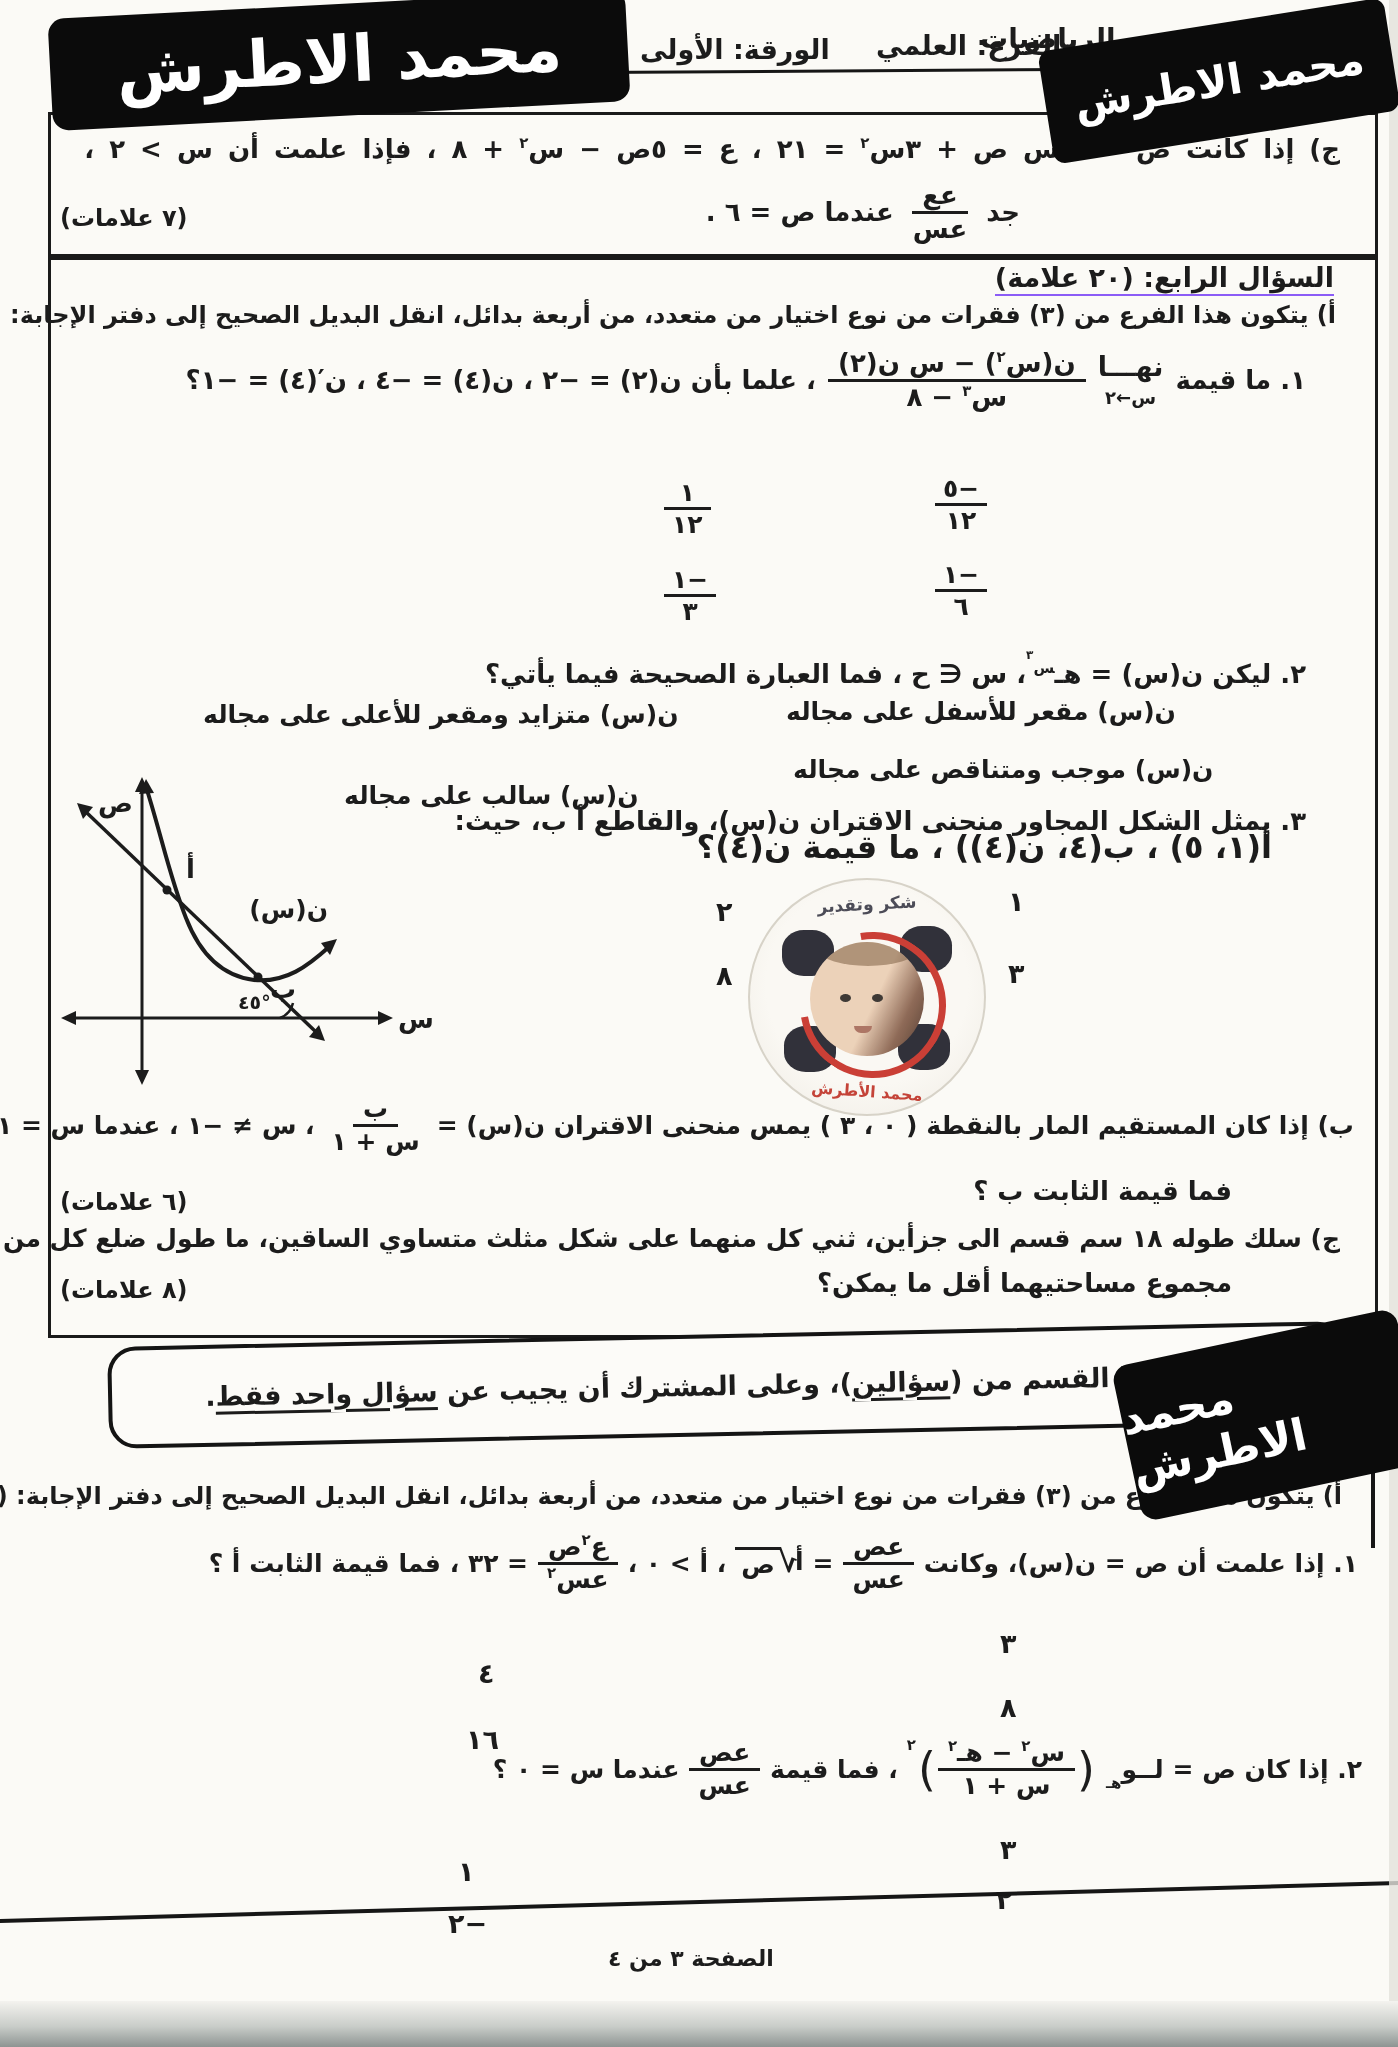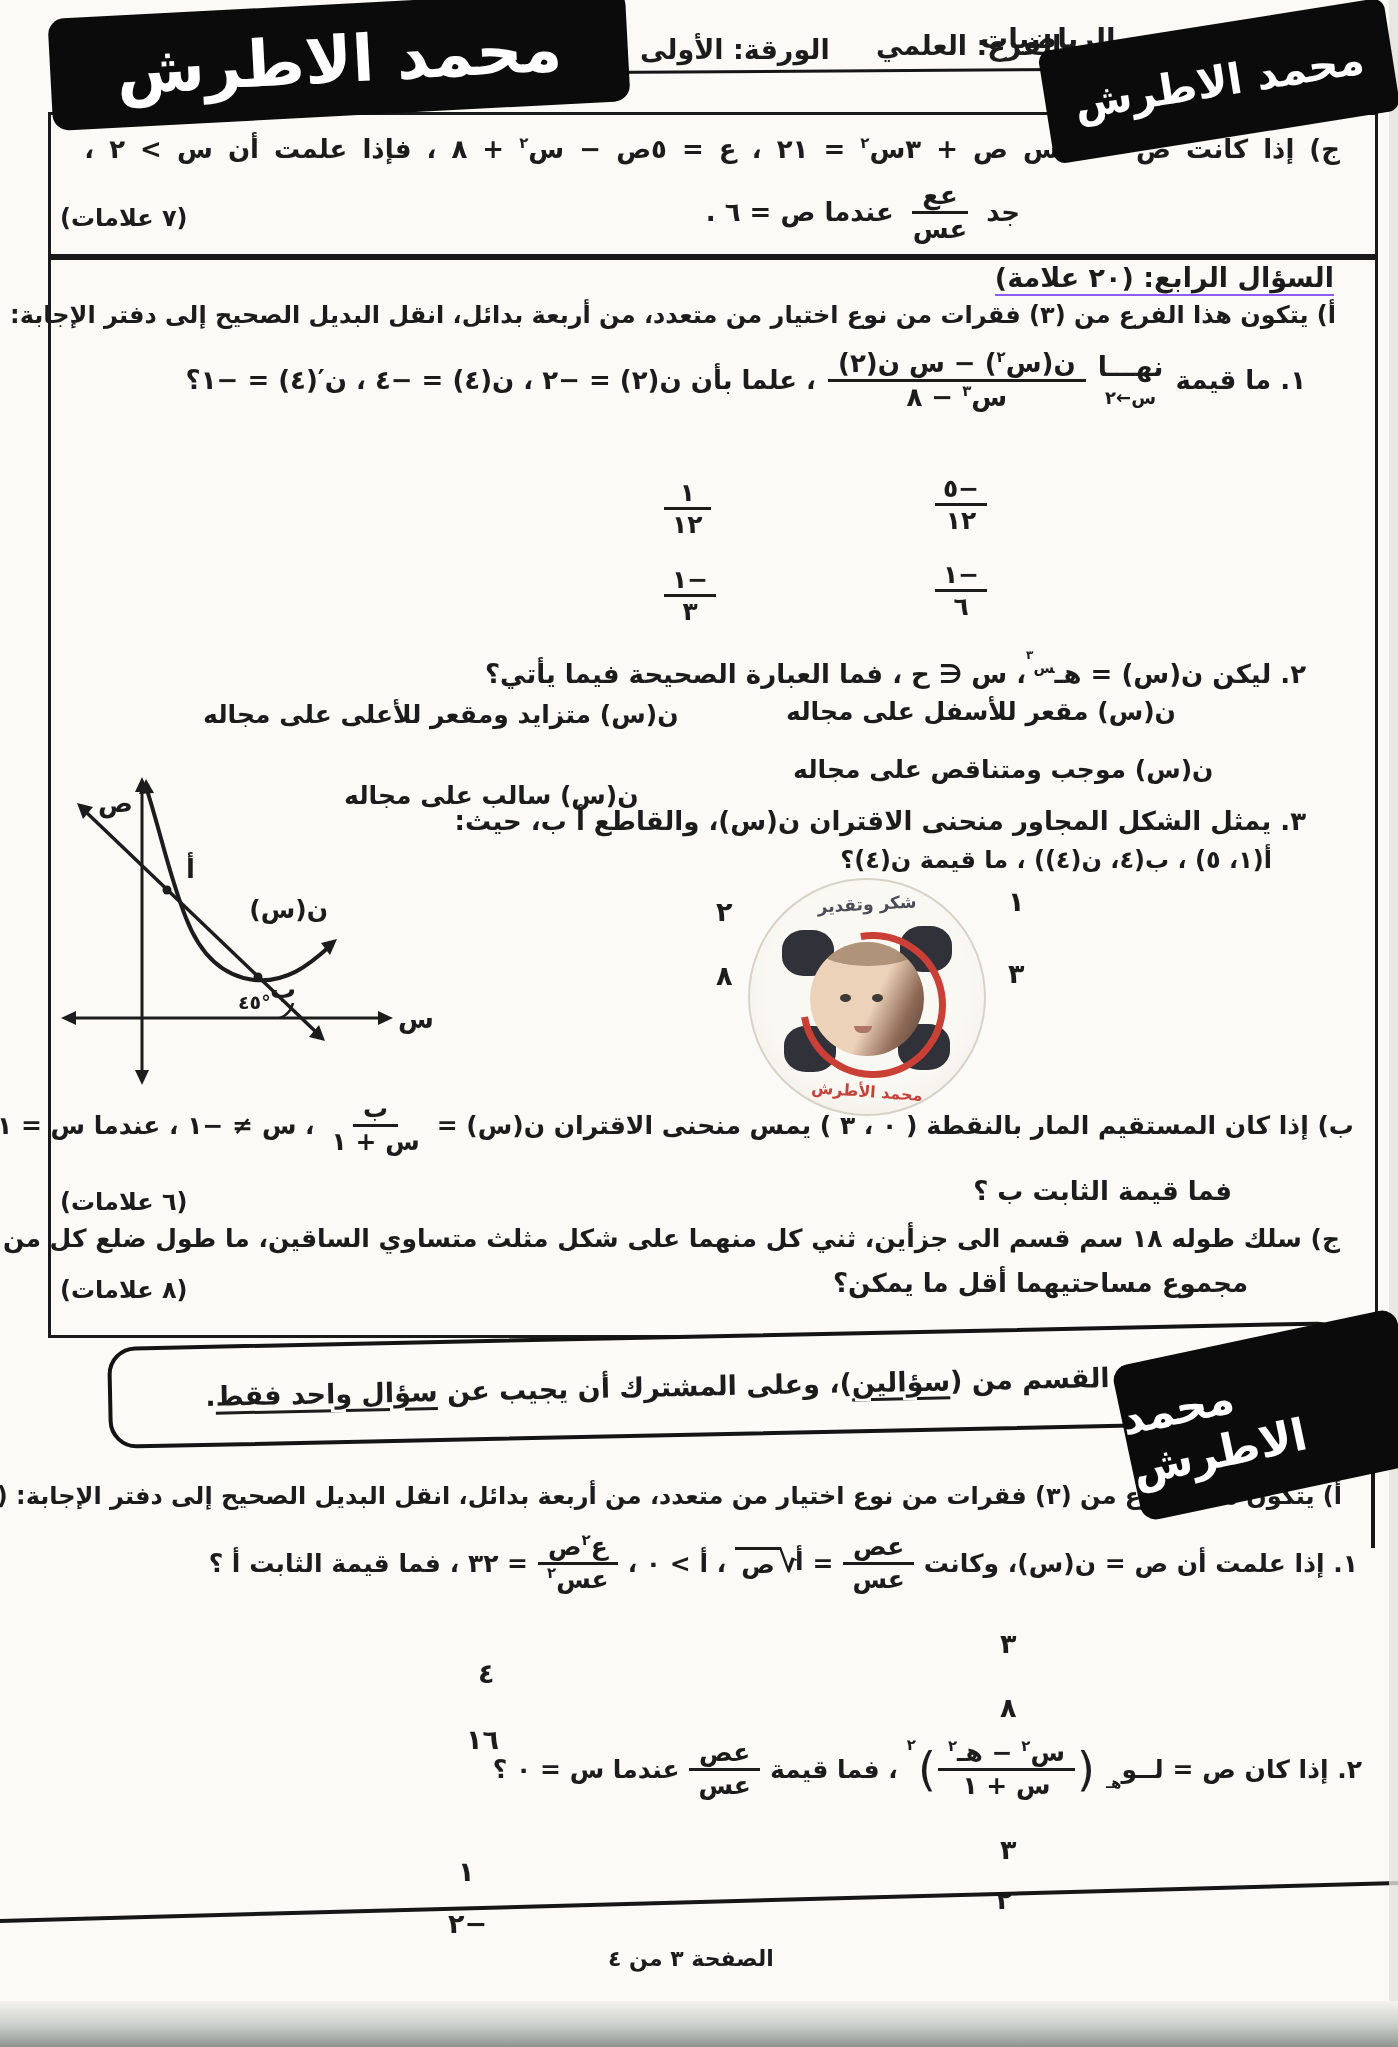--- a/index.html
+++ b/index.html
@@ -129,21 +129,21 @@
 
   <div class="row" style="right:92px;top:648px;font-size:26px;">
     <span><span>٢. ليكن ن(س) = هـ</span><sup class="sp"><span>س</span><sup class="sp2">٣</sup></sup><span>، س ∈ ح ، فما العبارة الصحيحة فيما يأتي؟</span></span>
   </div>
   <div class="txt" style="left:786px;top:697px;font-size:25px;">ن(س) مقعر للأسفل على مجاله</div>
   <div class="txt" style="left:203px;top:700px;font-size:25px;">ن(س) متزايد ومقعر للأعلى على مجاله</div>
   <div class="txt" style="left:793px;top:755px;font-size:25px;">ن(س) موجب ومتناقص على مجاله</div>
   <div class="txt" style="left:344px;top:781px;font-size:25px;">ن(س) سالب على مجاله</div>
 
   <div class="txt" style="right:92px;top:806px;font-size:26px;">٣. يمثل الشكل المجاور منحنى الاقتران ن(س)، والقاطع أ ب، حيث:</div>
-  <div class="txt" style="right:126px;top:846px;font-size:24px;">أ(١، ٥) ، ب(٤، ن(٤)) ، ما قيمة ن(٤)؟</div>
+  <div class="txt" style="right:126px;top:828px;font-size:32px;">أ(١، ٥) ، ب(٤، ن(٤)) ، ما قيمة ن(٤)؟</div>
   <div class="choice" style="left:1008px;top:886px;">١</div>
   <div class="choice" style="left:716px;top:896px;">٢</div>
   <div class="choice" style="left:1008px;top:958px;">٣</div>
   <div class="choice" style="left:716px;top:960px;">٨</div>
 
   <svg class="abs" style="left:50px;top:768px;" width="410" height="335" viewBox="0 0 410 335">
     <line x1="92" y1="20" x2="92" y2="306" stroke="#1c1c1c" stroke-width="3"></line>
     <polygon points="92,9 85,24 99,24" fill="#1c1c1c"></polygon>
     <polygon points="92,317 85,302 99,302" fill="#1c1c1c"></polygon>
     <line x1="22" y1="250" x2="332" y2="250" stroke="#1c1c1c" stroke-width="3"></line>
@@ -188,21 +188,21 @@
     <span class="frac">
       <span class="num">ب</span>
       <span class="den">س + ١</span>
     </span>
     <span>، س ≠ −١ ، عندما س = ١،</span>
   </div>
   <div class="txt" style="right:166px;top:1176px;font-size:26px;">فما قيمة الثابت ب ؟</div>
   <div class="txt" style="left:60px;top:1188px;font-size:24px;">(٦ علامات)</div>
 
   <div class="txt" style="right:58px;top:1224px;">ج) سلك طوله ١٨ سم قسم الى جزأين، ثني كل منهما على شكل مثلث متساوي الساقين، ما طول ضلع كل من المثلثين لتكون</div>
-  <div class="txt" style="right:150px;top:1268px;font-size:26px;">مجموع مساحتيهما أقل ما يمكن؟</div>
+  <div class="txt" style="right:166px;top:1268px;font-size:26px;">مجموع مساحتيهما أقل ما يمكن؟</div>
   <div class="txt" style="left:60px;top:1276px;font-size:24px;">(٨ علامات)</div>
 
   <div class="notebox" style="left:108px;top:1334px;width:1230px;height:94px;">
     <span><span>يتكون هذا القسم من (</span><span class="unl">سؤالين</span><span>)، وعلى المشترك أن يجيب عن </span><span class="unl">سؤال واحد فقط</span><span>.</span></span>
   </div>
 
   <div class="wm" style="left:1124px;top:1336px;width:290px;height:158px;border-radius:16px;font-size:44px;transform:rotate(-12deg);">
       <span>محمد الاطرش</span>
     </div>
 

